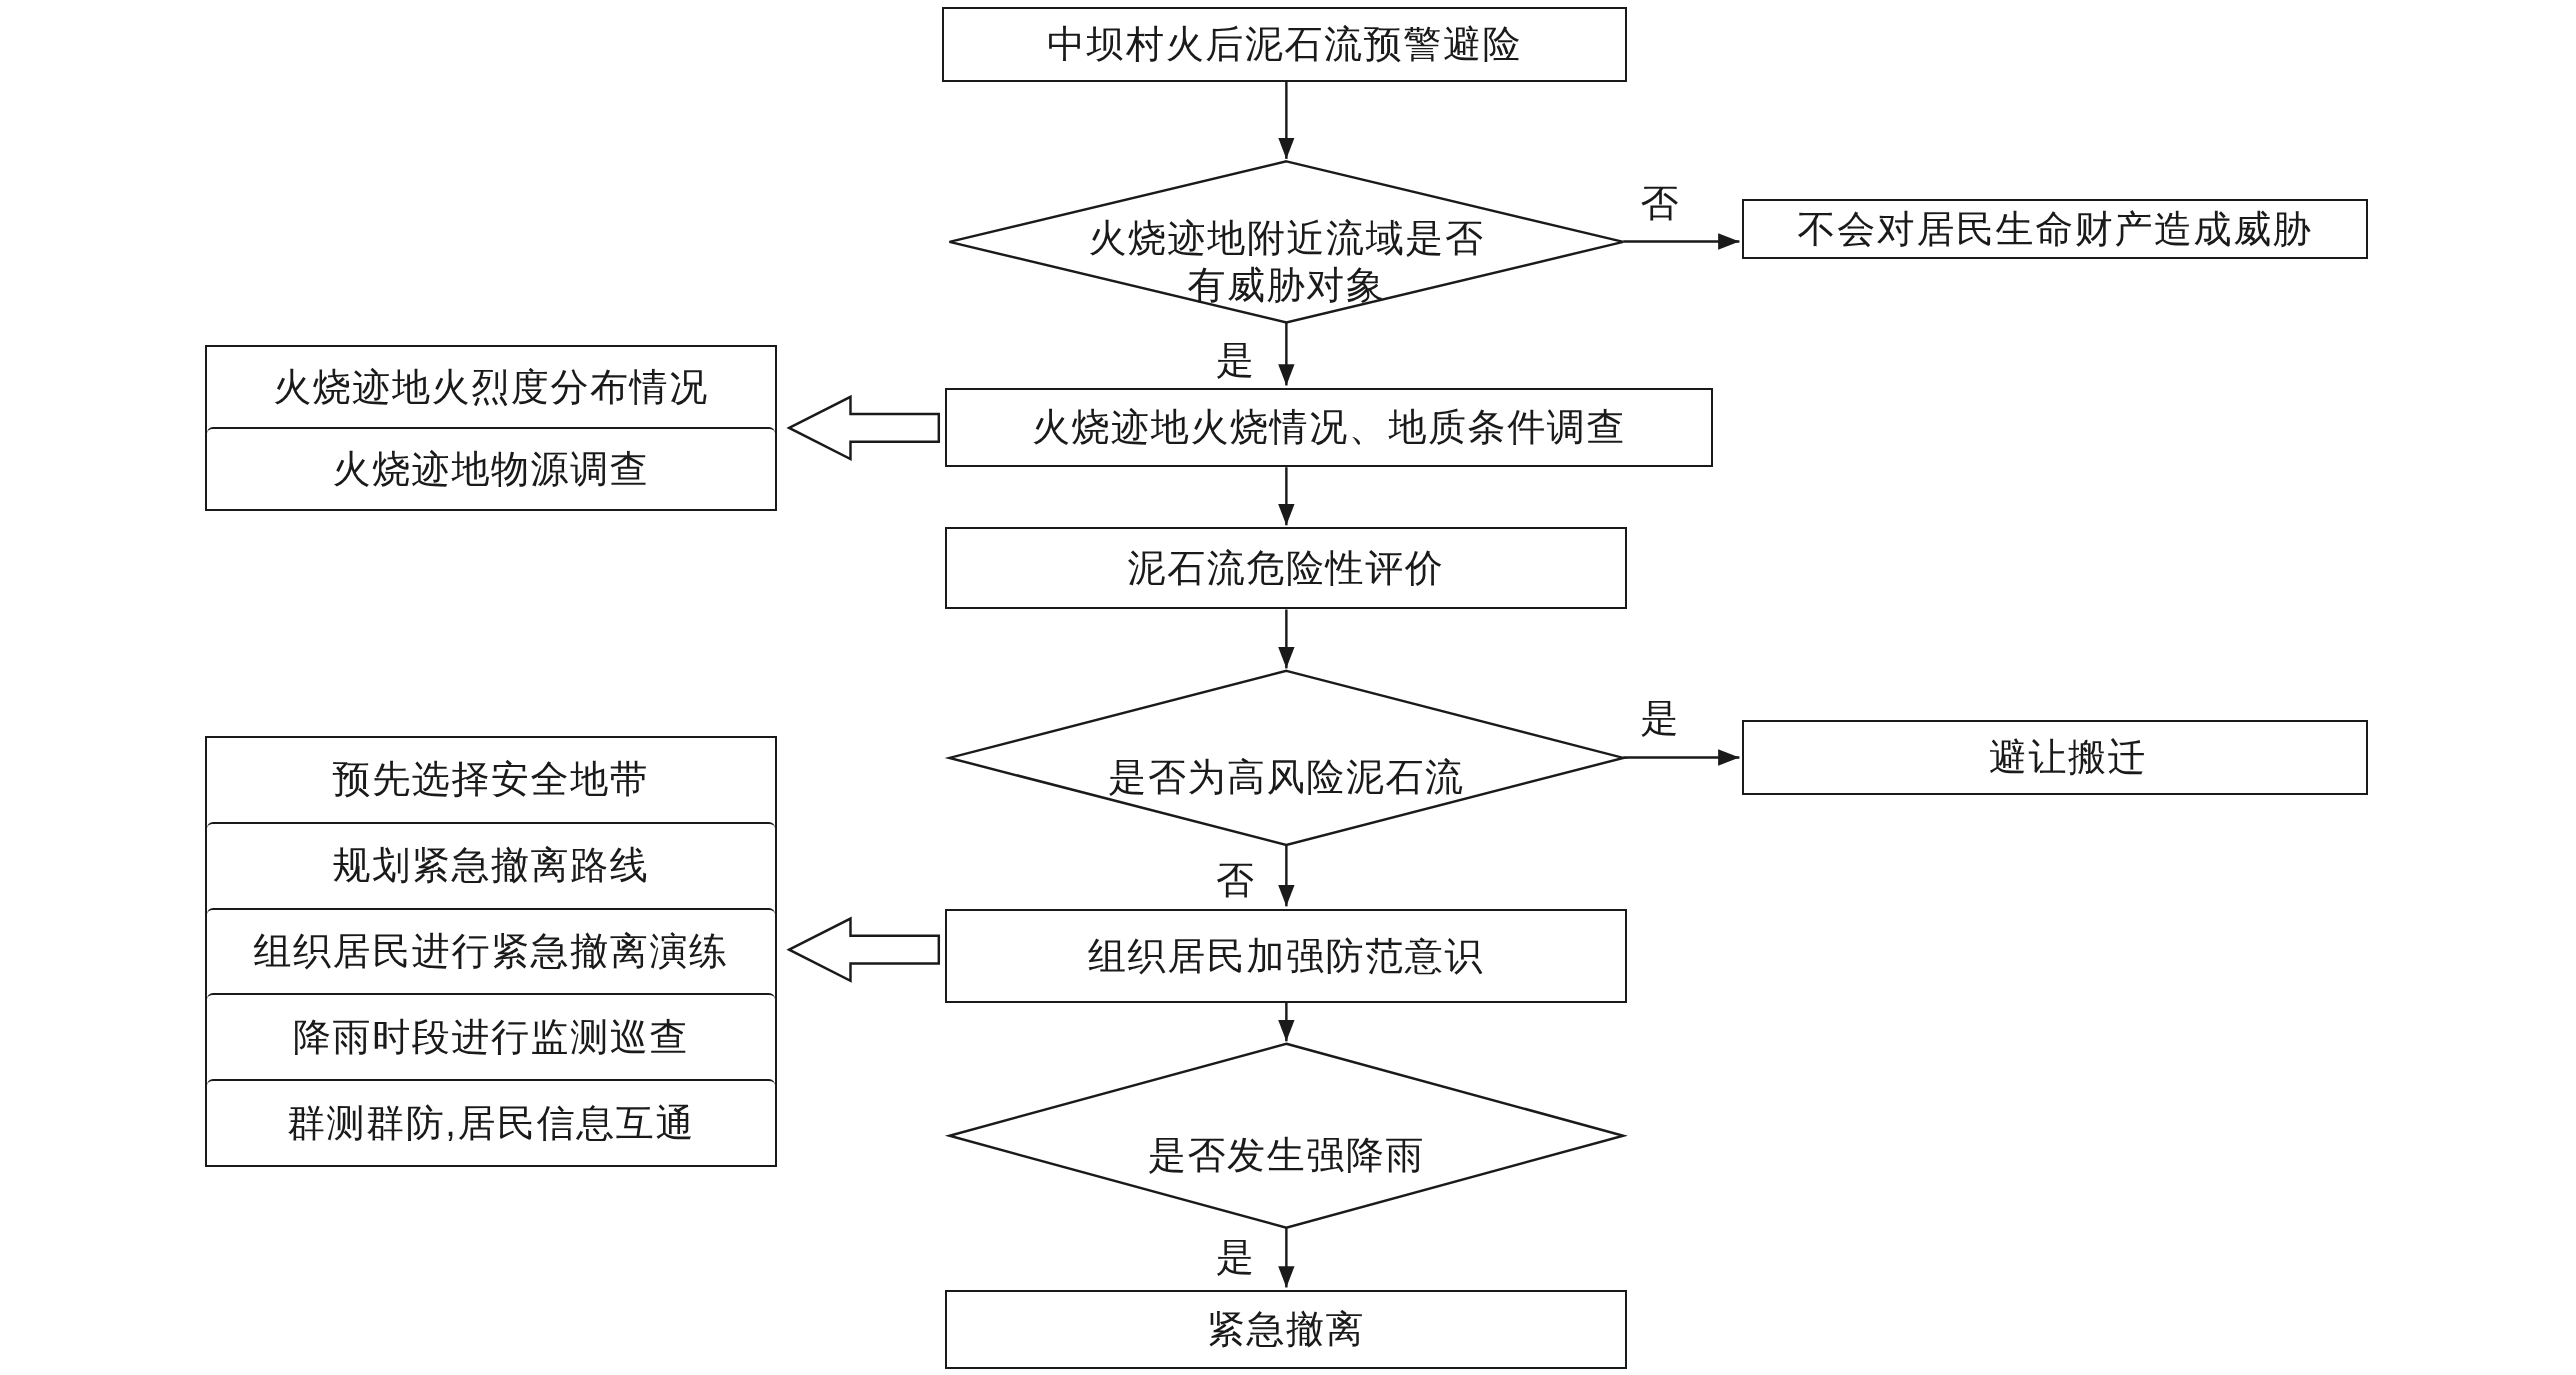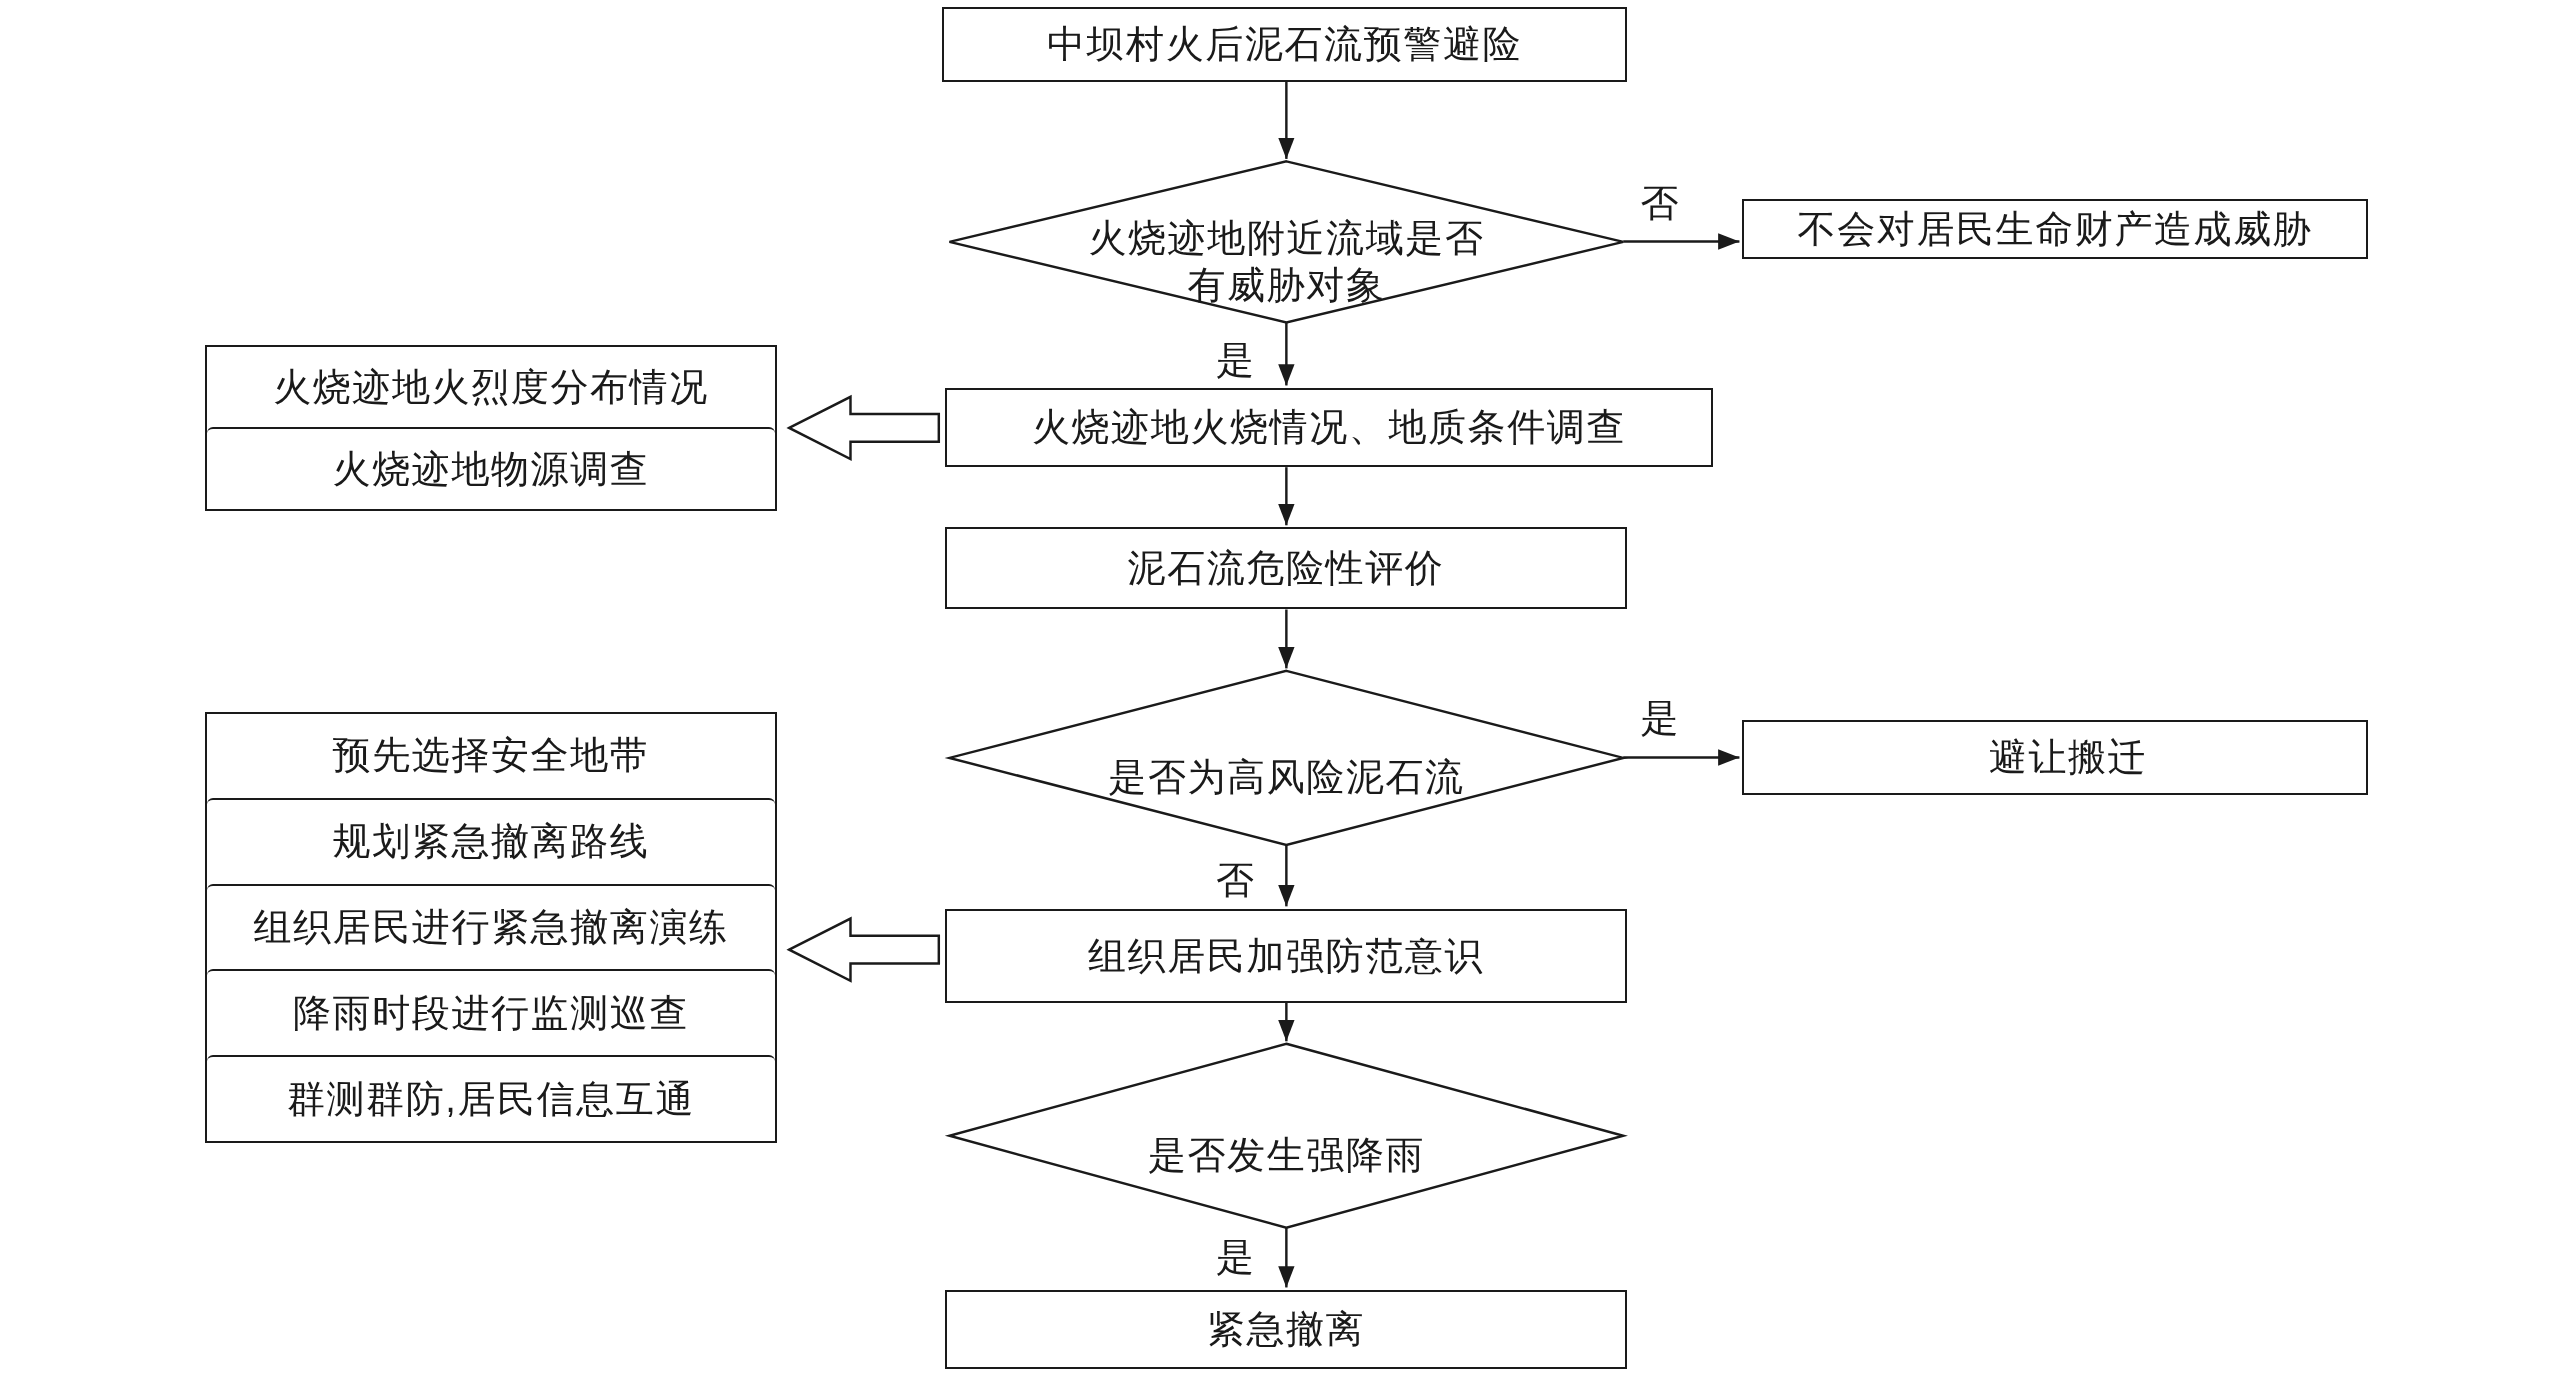--- a/index.html
+++ b/index.html
@@ -69,21 +69,21 @@
   </div>
 
   <div class="node" style="left:945px;top:527px;width:682px;height:82px;">泥石流危险性评价</div>
 
   <div class="dlabel" style="left:1025px;top:734px;width:523px;height:47px;">是否为高风险泥石流</div>
 
   <div class="node" style="left:1742px;top:720px;width:626px;height:75px;padding-left:26px;">避让搬迁</div>
 
   <div class="node" style="left:945px;top:909px;width:682px;height:94px;">组织居民加强防范意识</div>
 
-  <div class="sidegroup" style="left:205px;top:712px;width:572px;height:431px;">
+  <div class="sidegroup" style="left:205px;top:736px;width:572px;height:431px;">
     <div class="row">预先选择安全地带</div>
     <div class="row">规划紧急撤离路线</div>
     <div class="row">组织居民进行紧急撤离演练</div>
     <div class="row">降雨时段进行监测巡查</div>
     <div class="row">群测群防,居民信息互通</div>
   </div>
 
   <div class="dlabel" style="left:1025px;top:1112px;width:523px;height:47px;">是否发生强降雨</div>
 
   <div class="node" style="left:945px;top:1290px;width:682px;height:79px;">紧急撤离</div>

